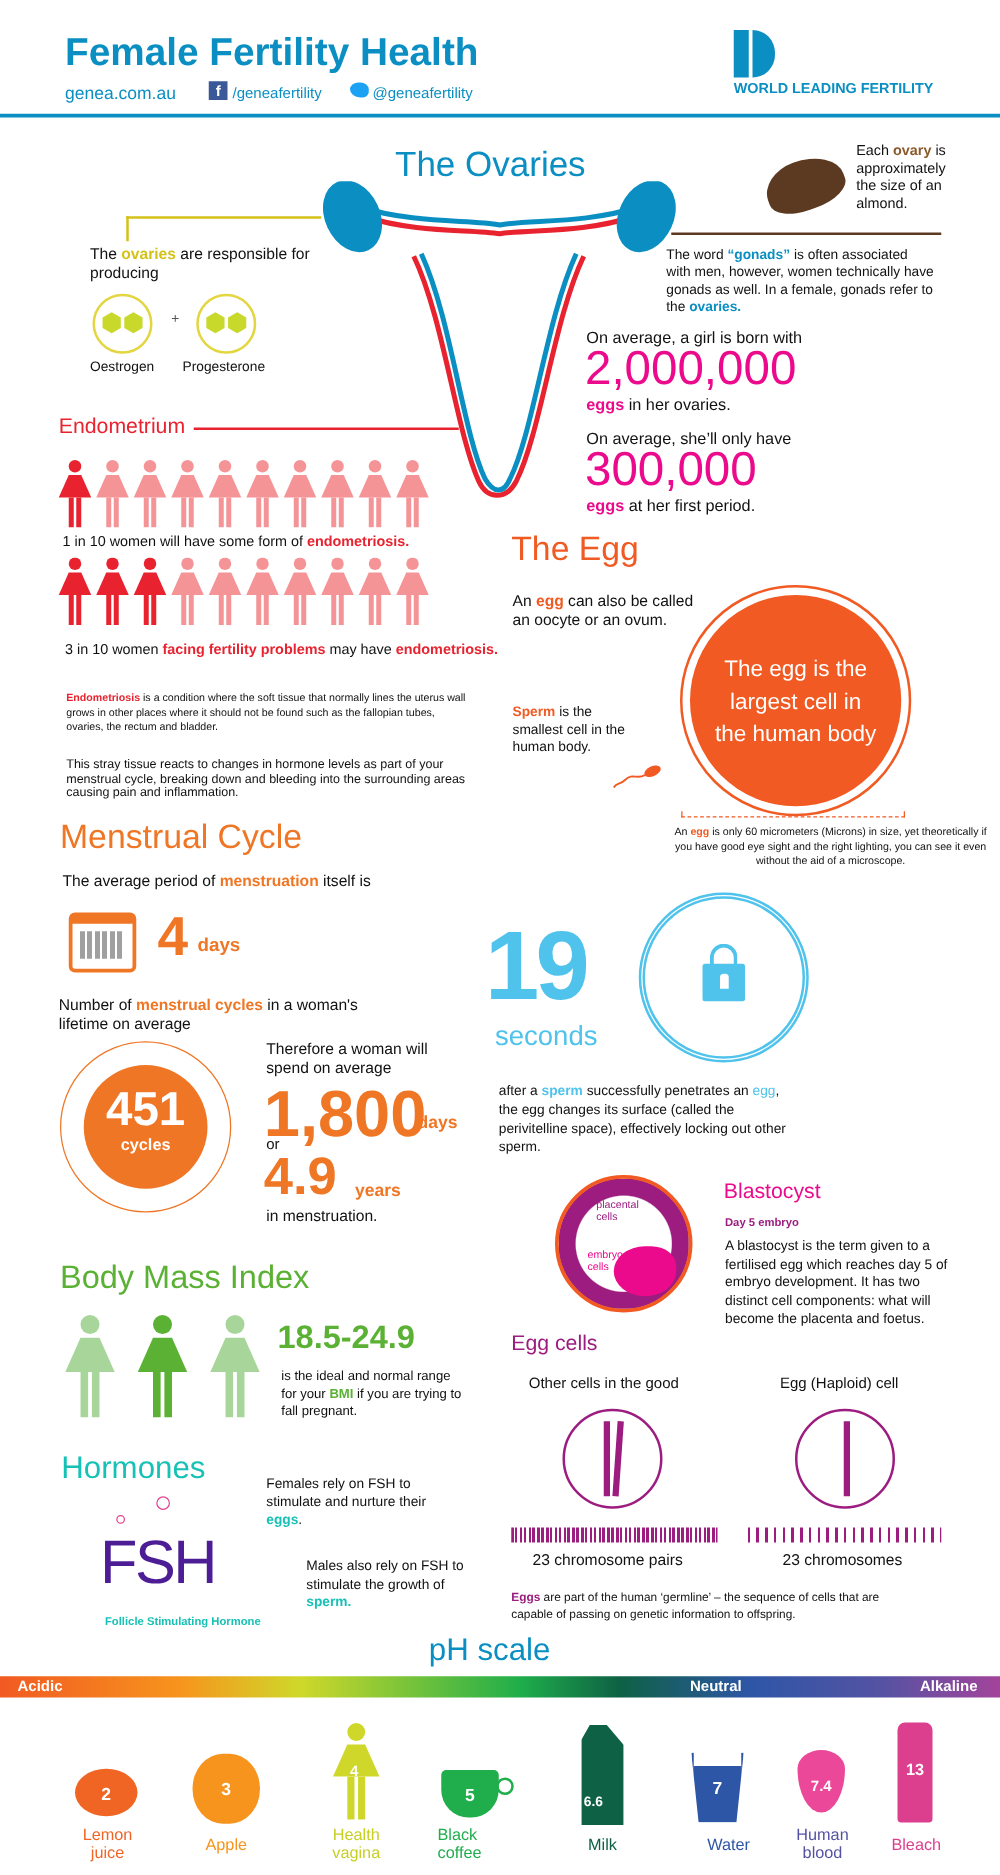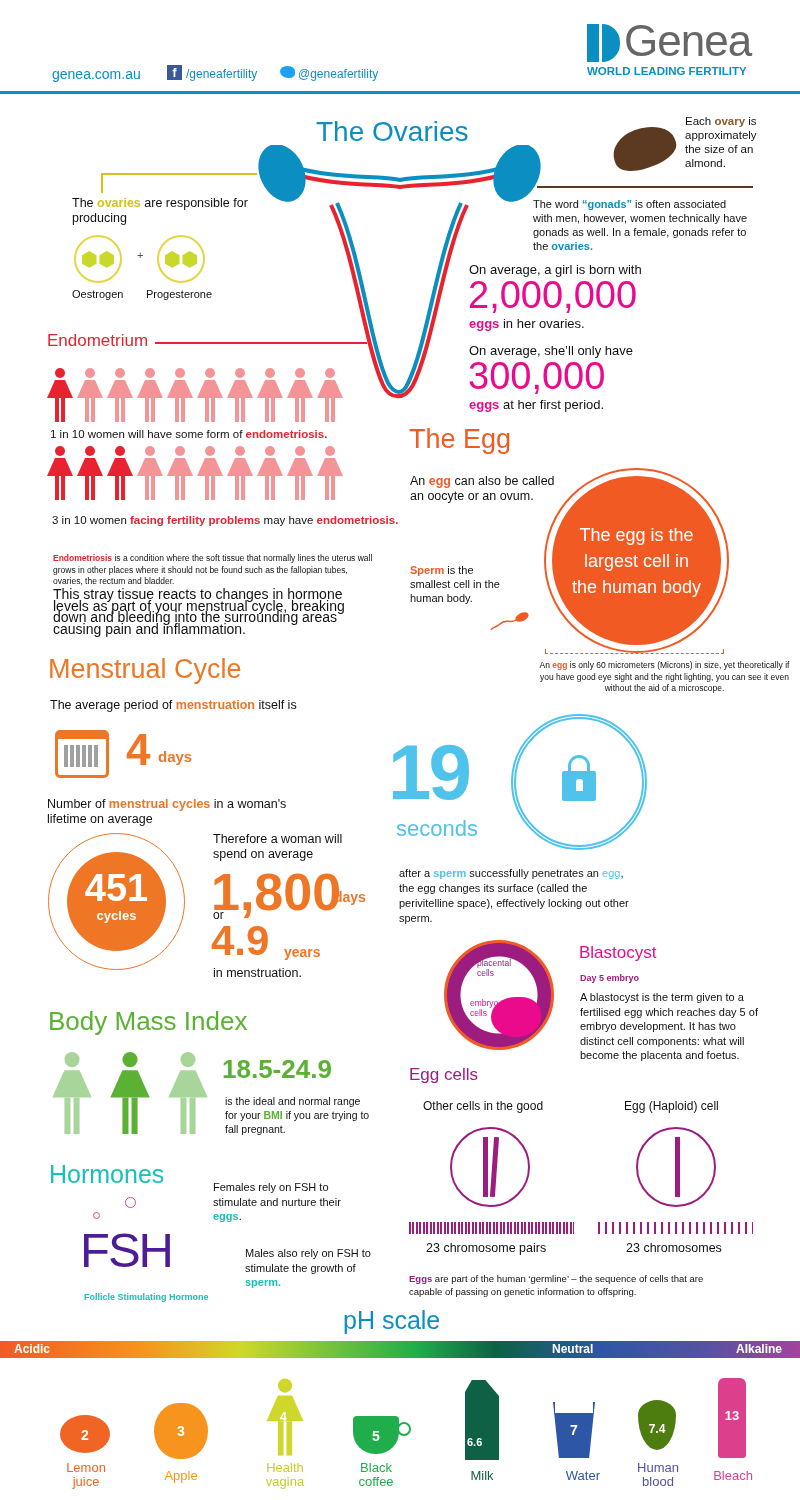--- a/index.html
+++ b/index.html
@@ -6,30 +6,30 @@
 body{width:800px;height:1500px;background:#fff;font-family:"Liberation Sans",sans-serif;color:#111;position:relative;overflow:hidden}
 .abs{position:absolute}
 .t{font-size:12px;line-height:15px}
 .s{font-size:9px;line-height:12px}
 .hl{font-weight:bold}
 </style>
 </head>
 <body>
 
 <div class="abs" style="left:0;top:0;width:800px;height:94px;border-bottom:3px solid #0b8fc2">
+  <div class="abs" style="left:52px;top:24px;font-size:31px;font-weight:bold;color:#0b8fc2">Female Fertility Health</div>
   <div class="abs" style="left:52px;top:66px;font-size:14px;color:#0b8fc2">genea.com.au</div>
   <div class="abs" style="left:167px;top:65px;width:15px;height:15px;background:#3b5998;color:#fff;font-size:12px;font-weight:bold;text-align:center;line-height:16px">f</div>
   <div class="abs" style="left:186px;top:67px;font-size:12px;color:#0b8fc2">/geneafertility</div>
   <div class="abs" style="left:280px;top:66px;width:15px;height:12px;background:#1da1f2;border-radius:50% 50% 40% 60%"></div>
   <div class="abs" style="left:298px;top:67px;font-size:12px;color:#0b8fc2">@geneafertility</div>
   <div class="abs" style="left:587px;top:24px;width:33px;height:38px">
     <div style="position:absolute;left:0;top:0;width:12px;height:38px;background:#0b8fc2"></div>
     <div style="position:absolute;left:15px;top:0;width:18px;height:38px;background:#0b8fc2;border-radius:0 19px 19px 0"></div>
   </div>
-  <div class="abs" style="left:624px;top:16px;font-size:44px;color:#666;letter-spacing:-1px">Genea</div>
   <div class="abs" style="left:587px;top:65px;font-size:11.5px;color:#0b8fc2;font-weight:bold">WORLD LEADING FERTILITY</div>
 </div>
 
 <div class="abs" style="left:316px;top:116px;font-size:28px;color:#0b8fc2">The Ovaries</div>
 
 <svg class="abs" style="left:255px;top:145px" width="290" height="260" viewBox="0 0 290 260">
   <path d="M30 20 C 80 35, 120 30, 145 35 C 170 30, 210 35, 258 20" stroke="#0b8fc2" stroke-width="4" fill="none"></path>
   <path d="M35 28 C 80 42, 120 38, 145 42 C 170 38, 210 42, 253 28" stroke="#e8232f" stroke-width="4" fill="none"></path>
   <path d="M76 60 C 100 110, 110 200, 128 240 C 135 255, 150 255, 158 240 C 178 200, 188 110, 212 60" stroke="#e8232f" stroke-width="4" fill="none"></path>
   <path d="M82 58 C 106 110, 115 200, 133 238 C 140 250, 148 250, 153 238 C 172 200, 182 110, 206 58" stroke="#0b8fc2" stroke-width="4" fill="none"></path>
@@ -187,21 +187,21 @@
   <svg width="28" height="54" viewBox="0 0 28 54">
       <circle cx="14" cy="5" r="5" fill="#f59497"></circle>
       <path d="M9 12 H19 L27 30 H1 Z" fill="#f59497"></path>
       <rect x="9" y="30" width="4" height="24" fill="#f59497"></rect>
       <rect x="15" y="30" width="4" height="24" fill="#f59497"></rect>
     </svg>
 </div>
 <div class="abs" style="left:52px;top:514px;font-size:11.5px"><span>3 in 10 women </span><span class="hl" style="color:#e8232f">facing fertility problems</span><span> may have </span><span class="hl" style="color:#e8232f">endometriosis.</span></div>
 
 <div class="abs s" style="left:53px;top:553px;width:320px;font-size:8.5px;line-height:11.5px"><span class="hl" style="color:#e8232f">Endometriosis</span><span> is a condition where the soft tissue that normally lines the uterus wall grows in other places where it should not be found such as the fallopian tubes, ovaries, the rectum and bladder.</span></div>
-<div class="abs s" style="left:53px;top:589px;width:320px;font-size:14px;line-height:11.5px">This stray tissue reacts to changes in hormone levels as part of your menstrual cycle, breaking down and bleeding into the surrounding areas causing pain and inflammation.</div>
+<div class="abs s" style="left:53px;top:606px;width:320px;font-size:10px;line-height:11.5px">This stray tissue reacts to changes in hormone levels as part of your menstrual cycle, breaking down and bleeding into the surrounding areas causing pain and inflammation.</div>
 
 <div class="abs" style="left:409px;top:424px;font-size:27px;color:#f15a22">The Egg</div>
 <div class="abs t" style="left:410px;top:474px;width:160px;font-size:12.5px"><span>An </span><span class="hl" style="color:#f15a22">egg</span><span> can also be called an oocyte or an ovum.</span></div>
 <div class="abs t" style="left:410px;top:563px;width:95px;font-size:11px;line-height:14px"><span class="hl" style="color:#f15a22">Sperm</span><span> is the smallest cell in the human body.</span></div>
 <svg class="abs" style="left:490px;top:610px" width="40" height="22" viewBox="0 0 40 22">
     <ellipse cx="32" cy="7" rx="7" ry="4" fill="#f15a22" transform="rotate(-25 32 7)"></ellipse>
     <path d="M26 10 C 20 14, 16 8, 10 14 C 6 18, 3 16, 1 20" stroke="#f15a22" stroke-width="1.5" fill="none"></path>
   </svg>
 <div class="abs" style="left:544px;top:468px;width:185px;height:185px;border:2px solid #f15a22;border-radius:50%"></div>
 <div class="abs" style="left:552px;top:476px;width:169px;height:169px;background:#f15a22;border-radius:50%;display:flex;align-items:center;justify-content:center;text-align:center">
@@ -319,32 +319,32 @@
       <path d="M9 12 H19 L27 30 H1 Z" fill="#cfd82a"></path>
       <rect x="9" y="30" width="4" height="24" fill="#cfd82a"></rect>
       <rect x="15" y="30" width="4" height="24" fill="#cfd82a"></rect>
     </svg>
   <div style="position:absolute;left:25px;top:40px;color:#fff;font-weight:bold;font-size:12px">4</div>
   <div style="position:absolute;left:0;top:91px;width:60px;text-align:center;color:#c6cf24;font-size:13px;line-height:14px">Health vagina</div>
 </div>
 <div class="abs" style="left:345px;top:1370px;width:100px;height:125px">
   <div style="position:absolute;left:8px;top:46px;width:46px;height:38px;background:#1fae4b;border-radius:4px 4px 22px 22px;color:#fff;font-weight:bold;font-size:14px;text-align:center;line-height:40px"><span>5</span></div>
   <div style="position:absolute;left:52px;top:52px;width:14px;height:14px;border:2px solid #1fae4b;border-radius:50%"></div>
-  <div style="position:absolute;left:5px;top:91px;width:52px;text-align:center;color:#1fae4b;font-size:13px;line-height:14px">Black coffee</div>
+  <div style="position:absolute;left:5px;top:91px;width:52px;color:#1fae4b;font-size:13px;line-height:14px">Black coffee</div>
 </div>
 <div class="abs" style="left:455px;top:1370px;width:100px;height:125px">
   <div style="position:absolute;left:10px;top:10px;width:34px;height:80px;background:#0e6144;clip-path:polygon(0 15%,20% 0,60% 0,100% 20%,100% 100%,0 100%);color:#fff;font-size:11px;font-weight:bold">
     <span style="position:absolute;left:2px;top:56px">6.6</span>
     </div>
   <div style="position:absolute;left:0;top:98px;width:54px;text-align:center;color:#0e6144;font-size:13px">Milk</div>
 </div>
 <div class="abs" style="left:550px;top:1370px;width:100px;height:125px">
   <div style="position:absolute;left:3px;top:32px;width:42px;height:56px;border:2px solid #2e56a6;border-top:none;clip-path:polygon(0 0,100% 0,86% 100%,14% 100%);background:linear-gradient(180deg,#fff 20%,#2e56a6 20%);color:#fff;font-weight:bold;font-size:14px;text-align:center;line-height:56px"><span>7</span></div>
   <div style="position:absolute;left:0;top:98px;width:50px;text-align:right;color:#2e56a6;font-size:13px">Water</div>
 </div>
 <div class="abs" style="left:632px;top:1370px;width:100px;height:125px">
-  <div style="position:absolute;left:6px;top:30px;width:38px;height:50px;background:#4d7c0f;border-radius:50% 50% 50% 50%/30% 30% 70% 70%;color:#fff;font-weight:bold;font-size:12px;text-align:center;line-height:58px"><span>7.4</span></div>
+  <div style="position:absolute;left:6px;top:30px;width:38px;height:50px;background:#ec4899;border-radius:50% 50% 50% 50%/30% 30% 70% 70%;color:#fff;font-weight:bold;font-size:12px;text-align:center;line-height:58px"><span>7.4</span></div>
   <div style="position:absolute;left:0;top:91px;width:52px;text-align:center;color:#5452a3;font-size:13px;line-height:14px">Human blood</div>
 </div>
 <div class="abs" style="left:712px;top:1370px;width:100px;height:125px">
   <div style="position:absolute;left:6px;top:8px;width:28px;height:80px;background:#dc3f8e;border-radius:6px 6px 3px 3px;color:#fff;font-weight:bold;font-size:13px;text-align:center;padding-top:30px"><span>13</span></div>
   <div style="position:absolute;left:-4px;top:98px;width:50px;text-align:center;color:#dc3f8e;font-size:13px">Bleach</div>
 </div>
 
 </body></html>

